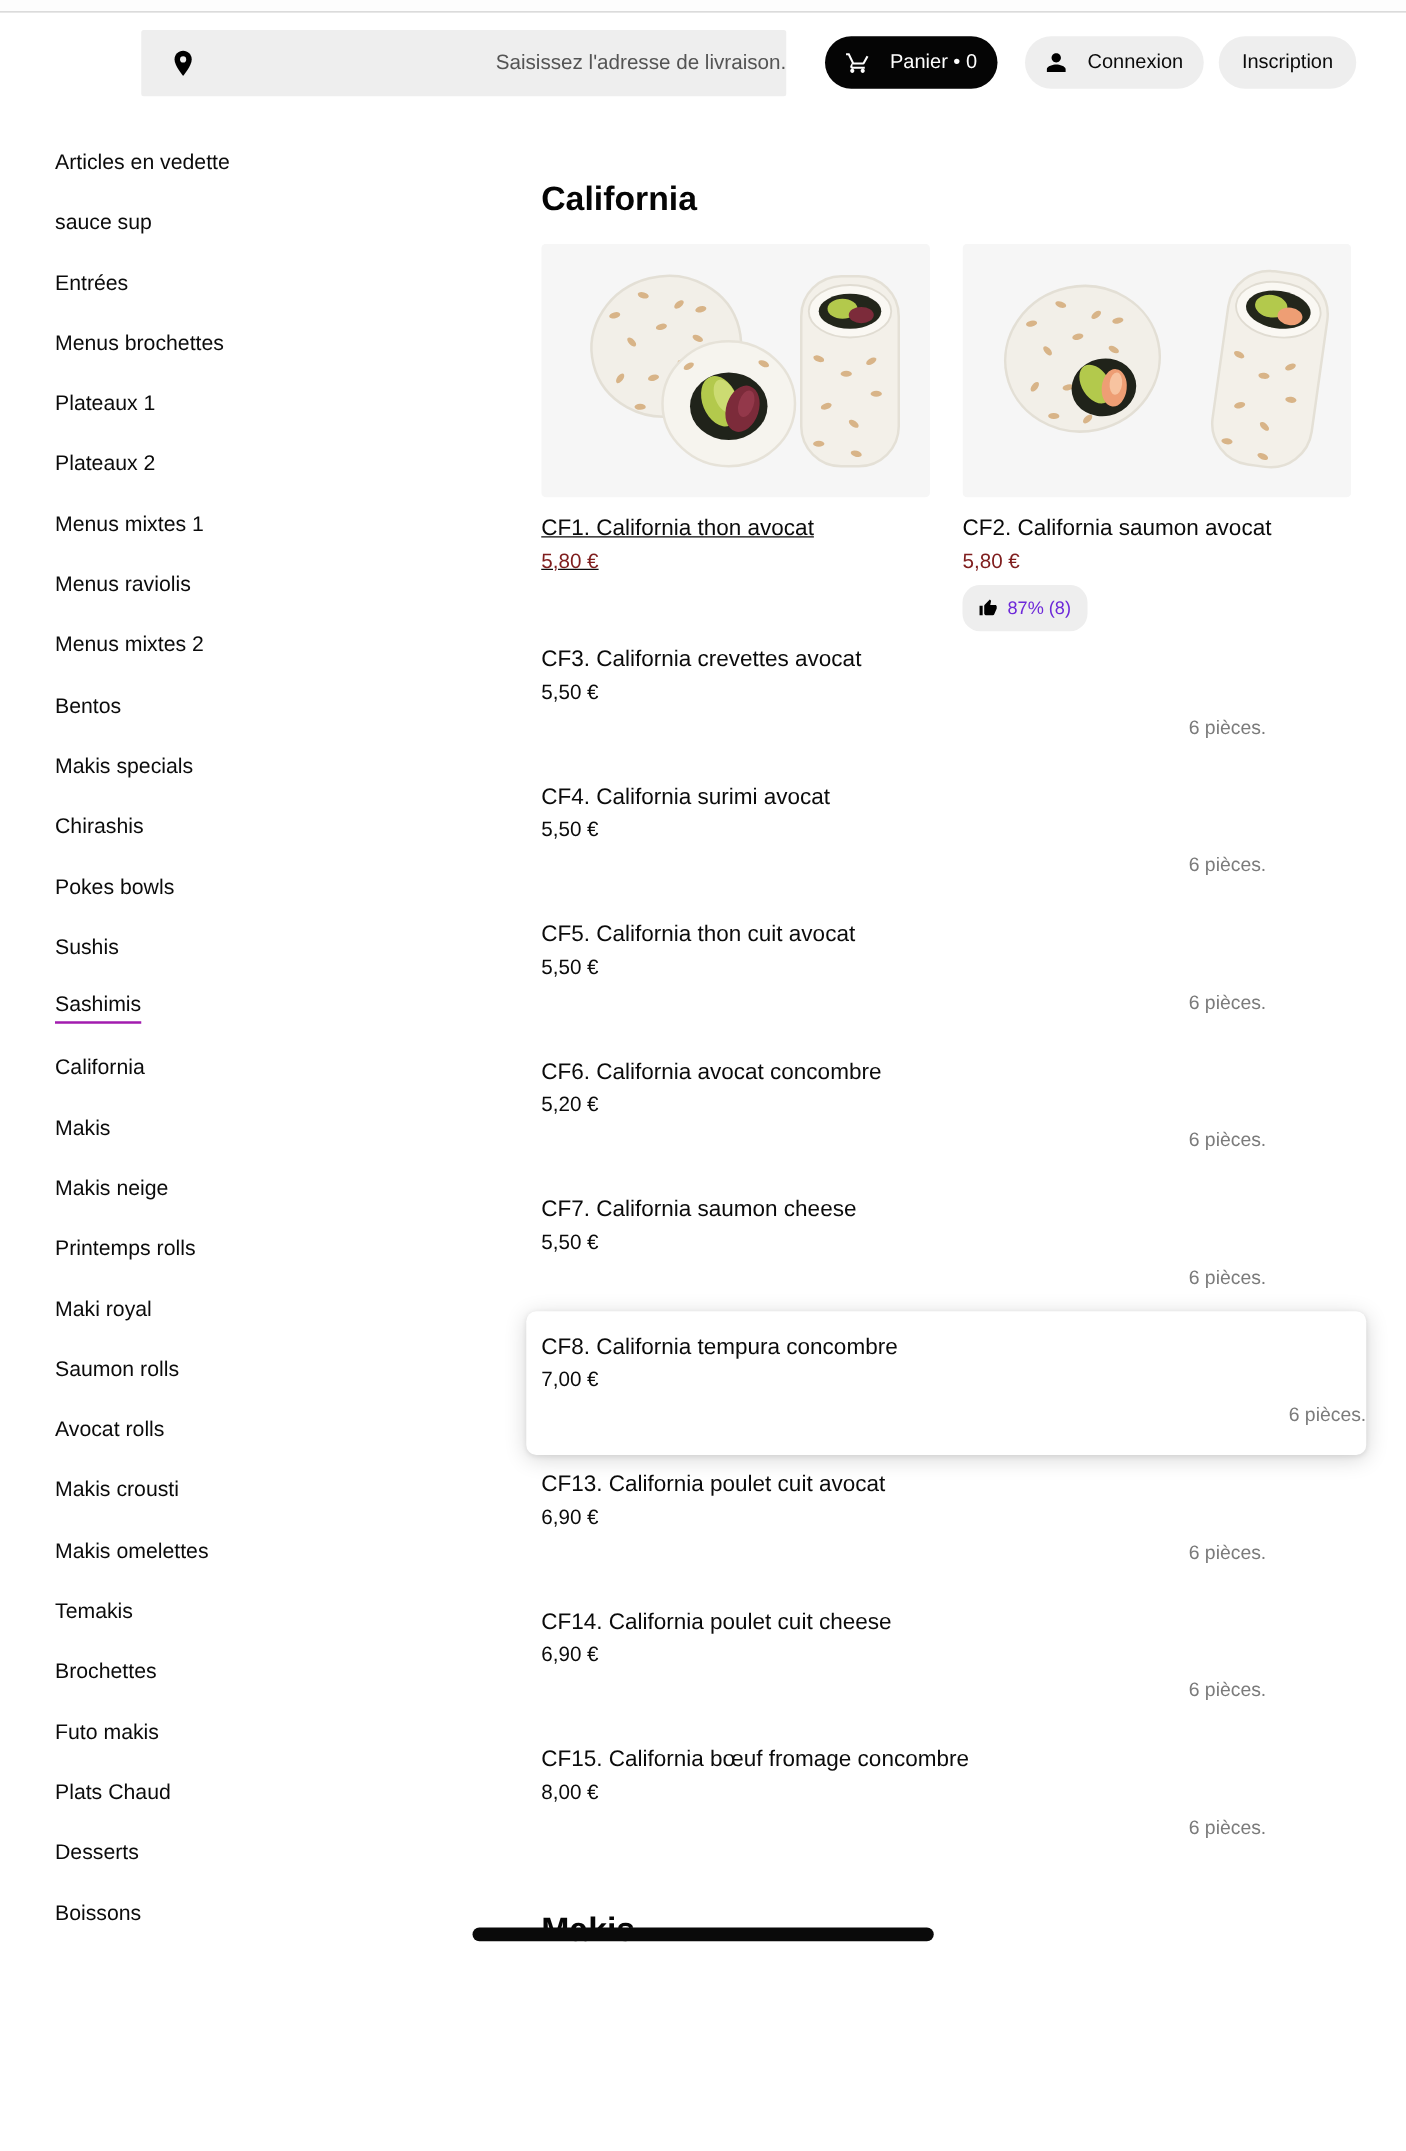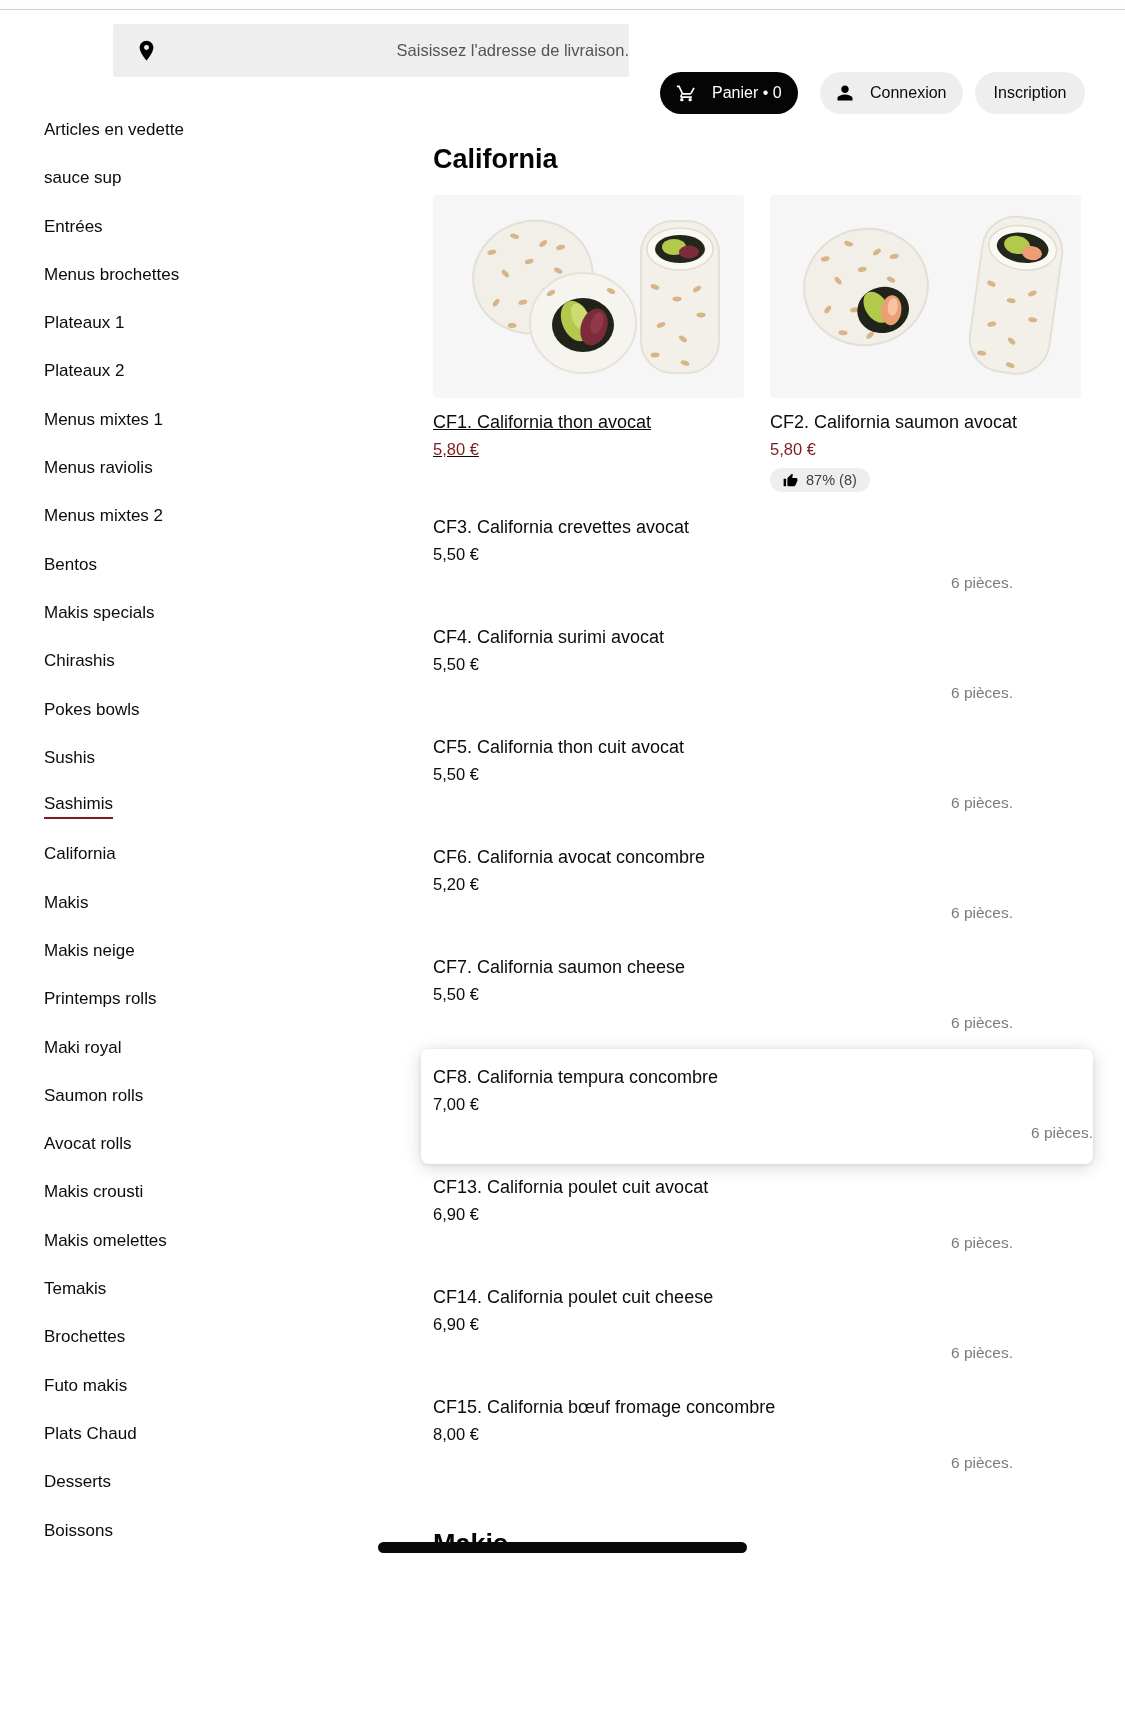--- a/index.html
+++ b/index.html
@@ -24,49 +24,48 @@
     font:16.5px "Liberation Sans","DejaVu Sans",sans-serif;color:#15803d;padding:0;text-align:right;
   }
   .search-box input::placeholder{color:#545454;opacity:1;}
   .pin-icon{width:17px;height:22px;flex:0 0 auto;display:block;}
 
   .pill{
     height:42px;border:none;border-radius:999px;display:inline-flex;align-items:center;
     justify-content:center;gap:16px;cursor:pointer;box-sizing:border-box;
     font:500 16px "Liberation Sans","DejaVu Sans",sans-serif;color:#0b0b0b;background:#eeeeee;
     padding:0 16px;
-    margin-top:43px;
   }
   .pill.dark{background:#050505;color:#ffffff;}
   .pill-cart{left:660px;top:29px;min-width:127px;}
   .pill-login{left:820px;top:29px;min-width:134px;}
   .pill-signup{left:975px;top:29px;min-width:110px;}
   .pill svg{display:block;}
 
   
   .sidebar{left:44px;top:106px;width:350px;}
   .side-item{
     height:48.3px;display:flex;align-items:center;cursor:pointer;
     font:17px/1.2 "Liberation Sans","DejaVu Sans",sans-serif;color:#0b0b0b;
   }
   .side-label{display:inline-block;}
-  .side-item.active .side-label{border-bottom:2px solid #7f1d1d;padding-bottom:3px;}
+  .side-item.active .side-label{border-bottom:2px solid #a21caf;padding-bottom:3px;}
 
   
   .section-title{font:700 27px/30px "Liberation Sans","DejaVu Sans",sans-serif;color:#050505;margin:0;}
   .title-california{left:433px;top:144px;}
   .title-makis{left:433px;top:1529px;z-index:1;}
 
   .feat-card{width:311px;cursor:pointer;}
   .feat-card .photo{width:311px;height:203px;border-radius:4px;display:block;}
   .feat-title{font:500 18px/22px "Liberation Sans","DejaVu Sans",sans-serif;color:#0b0b0b;margin-top:13px;}
   .feat-price{font:400 16.5px/20px "Liberation Sans","DejaVu Sans",sans-serif;color:#7f1d1d;margin-top:6px;}
   .rating-badge{
-    margin-top:9px;display:inline-flex;align-items:center;gap:8px;height:24px;border-radius:14px;
-    background:#eeeeee;padding:0 13px;font:400 14.5px "Liberation Sans","DejaVu Sans",sans-serif;color:#404040;
+    margin-top:9px;display:inline-flex;align-items:center;gap:8px;height:37px;border-radius:14px;
+    background:#eeeeee;padding:0 13px;font:400 14.5px "Liberation Sans","DejaVu Sans",sans-serif;color:#6d28d9;
   }
   .card-1{left:433px;top:195px;text-decoration:underline;}
   .card-2{left:770px;top:195px;}
 
   .img-thon{--fish:#7c2b3a;--fish2:#93384a;}
   .img-saumon{--fish:#ee9e74;--fish2:#f7c3a0;}
 
   .menu-item{left:433px;width:580px;cursor:pointer;}
   .menu-item .mi-title{font:500 18px/22px "Liberation Sans","DejaVu Sans",sans-serif;color:#0b0b0b;}
   .menu-item .mi-price{font:400 16.5px/20px "Liberation Sans","DejaVu Sans",sans-serif;color:#0b0b0b;margin-top:6px;}

